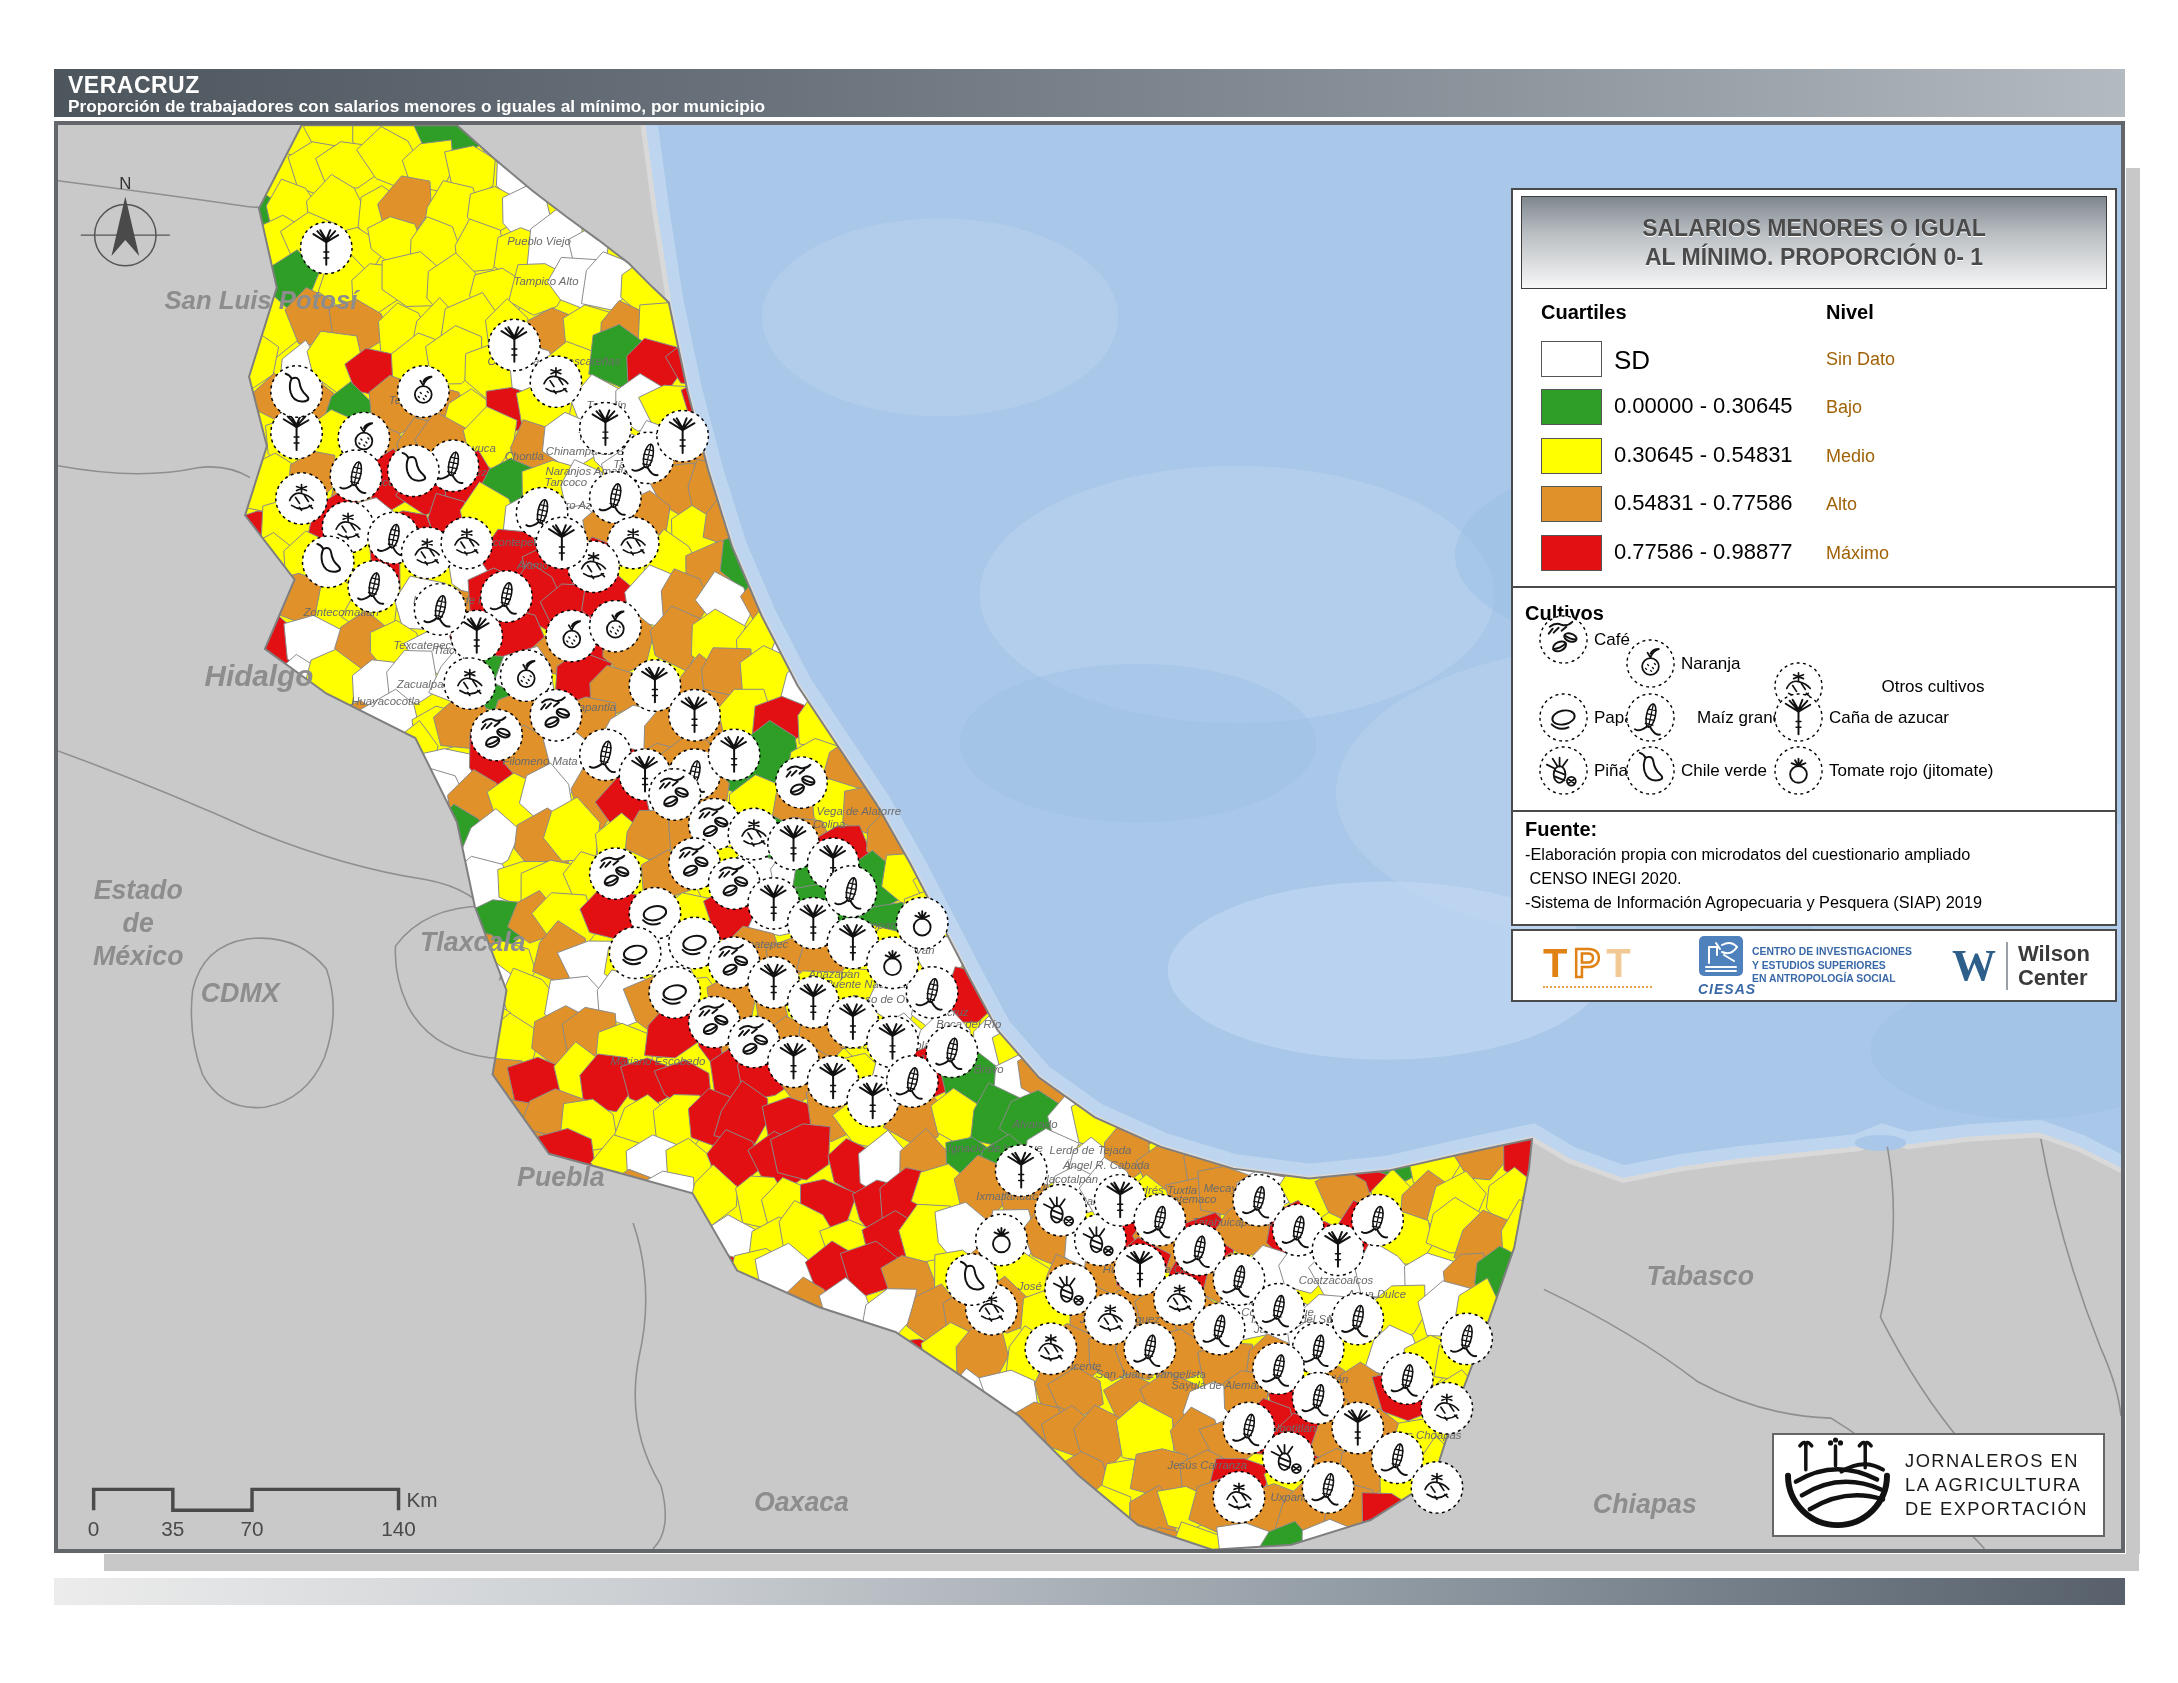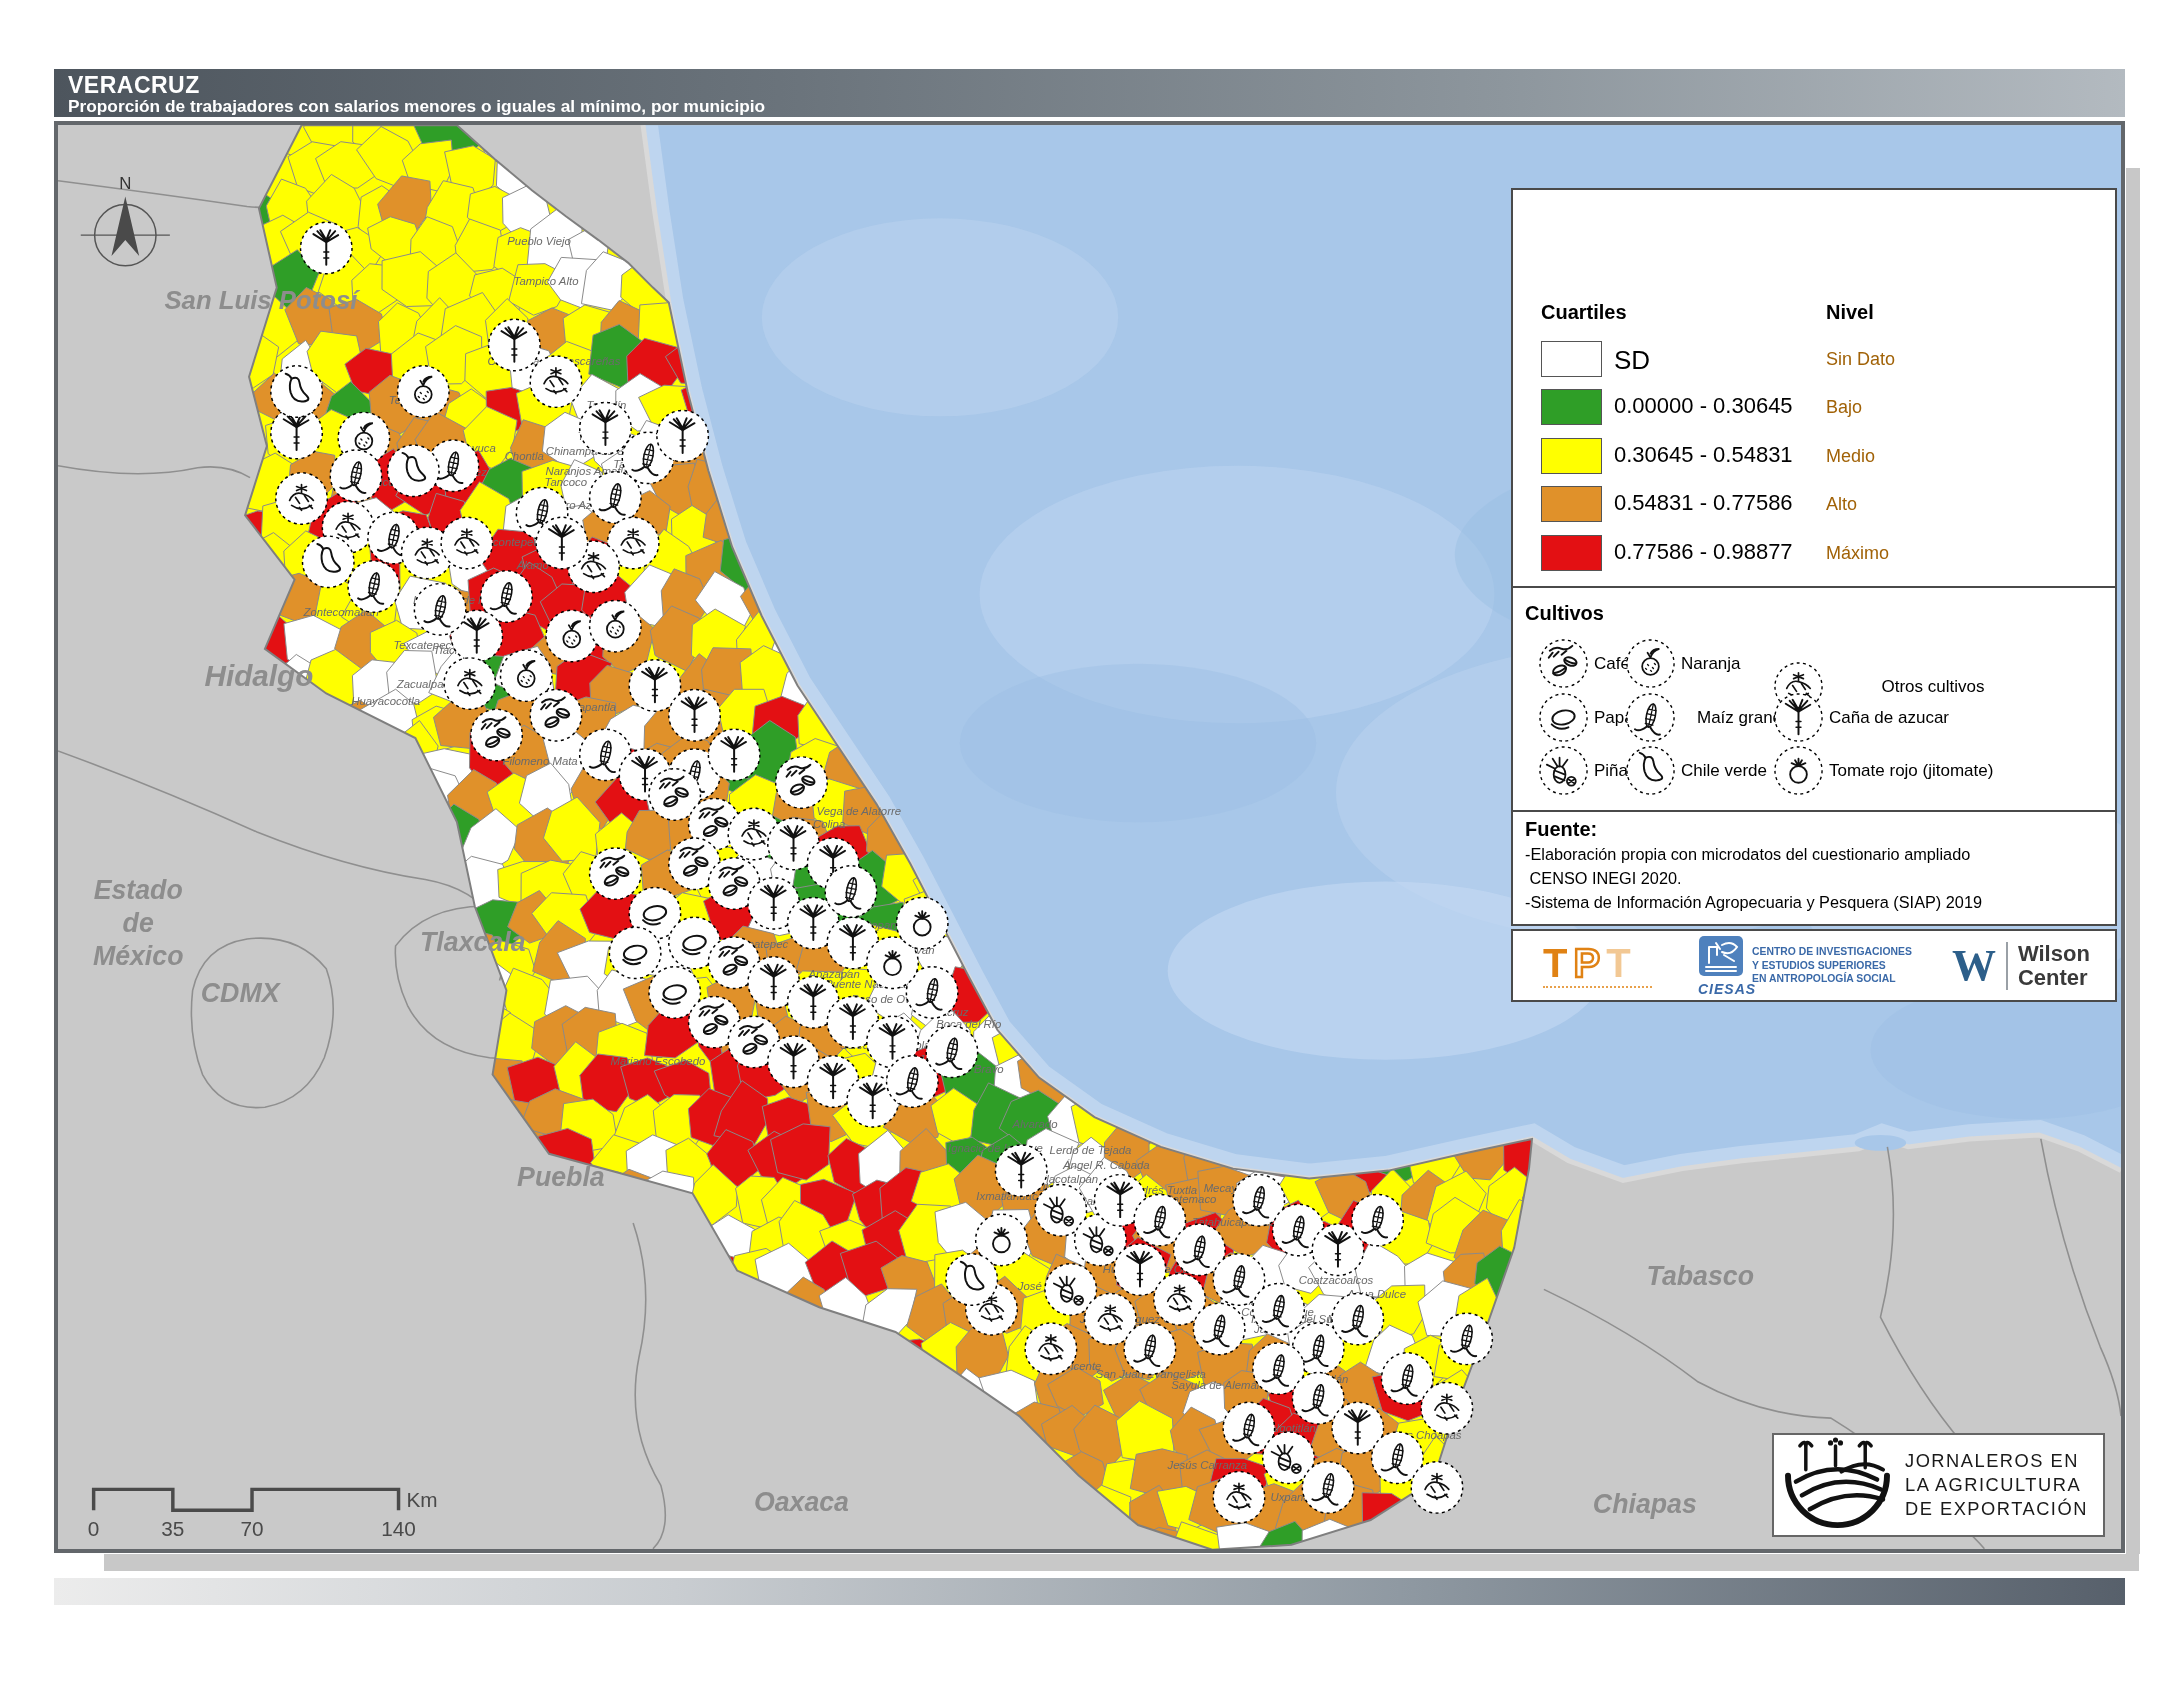--- a/index.html
+++ b/index.html
@@ -1218,20 +1218,24 @@
             <text x="175" y="1551" text-anchor="middle" font-size="21" fill="#4a4a4a" font-family="Liberation Sans, sans-serif">35</text>
             <text x="255" y="1551" text-anchor="middle" font-size="21" fill="#4a4a4a" font-family="Liberation Sans, sans-serif">70</text>
             <text x="403" y="1551" text-anchor="middle" font-size="21" fill="#4a4a4a" font-family="Liberation Sans, sans-serif">140</text>
             <text x="411" y="1522" font-size="21" fill="#4a4a4a" font-family="Liberation Sans, sans-serif">Km</text>
           </g>
       </g>
     </svg>
   </div>
 
   <div class="legend">
+    <div class="leg-head">
+      <div>SALARIOS MENORES O IGUAL</div>
+      <div>AL MÍNIMO. PROPORCIÓN 0- 1</div>
+    </div>
     <div class="leg-sub" style="left:28px;top:111px">Cuartiles</div>
     <div class="leg-sub" style="left:313px;top:111px">Nivel</div>
     <div id="legendRows">
         <div class="leg-row" style="top: 149px;">
           <div class="sw" style="background:#ffffff"></div>
           <span class="rg" style="font-size:26px">SD</span>
           <span class="lv">Sin Dato</span>
         </div>
         <div class="leg-row" style="top: 197px;">
           <div class="sw" style="background:#2f9e27"></div>
@@ -1250,21 +1254,21 @@
         </div>
         <div class="leg-row" style="top: 343px;">
           <div class="sw" style="background:#e31013"></div>
           <span class="rg" style="font-size:22px">0.77586 - 0.98877</span>
           <span class="lv">Máximo</span>
         </div>
       </div>
     <div class="divider" style="top:396px"></div>
     <div class="leg-sub" style="left:12px;top:412px">Cultivos</div>
     <div id="cultivosGrid">
-        <div class="cult" style="left: 24px; top: 447px; align-items: center;">
+        <div class="cult" style="left: 24px; top: 423px; align-items: center;">
           <svg width="53" height="53" viewBox="-27 -27 54 54">
             <circle r="24" fill="#fff" stroke="#000" stroke-width="1.4" stroke-dasharray="3 3.5"></circle>
             <use href="#g-cafe"></use>
           </svg>
           <span style="width: 59px;">Café</span>
         </div>
         <div class="cult" style="left: 111px; top: 447px;">
           <svg width="53" height="53" viewBox="-27 -27 54 54">
             <circle r="24" fill="#fff" stroke="#000" stroke-width="1.4" stroke-dasharray="3 3.5"></circle>
             <use href="#g-naranja"></use>

